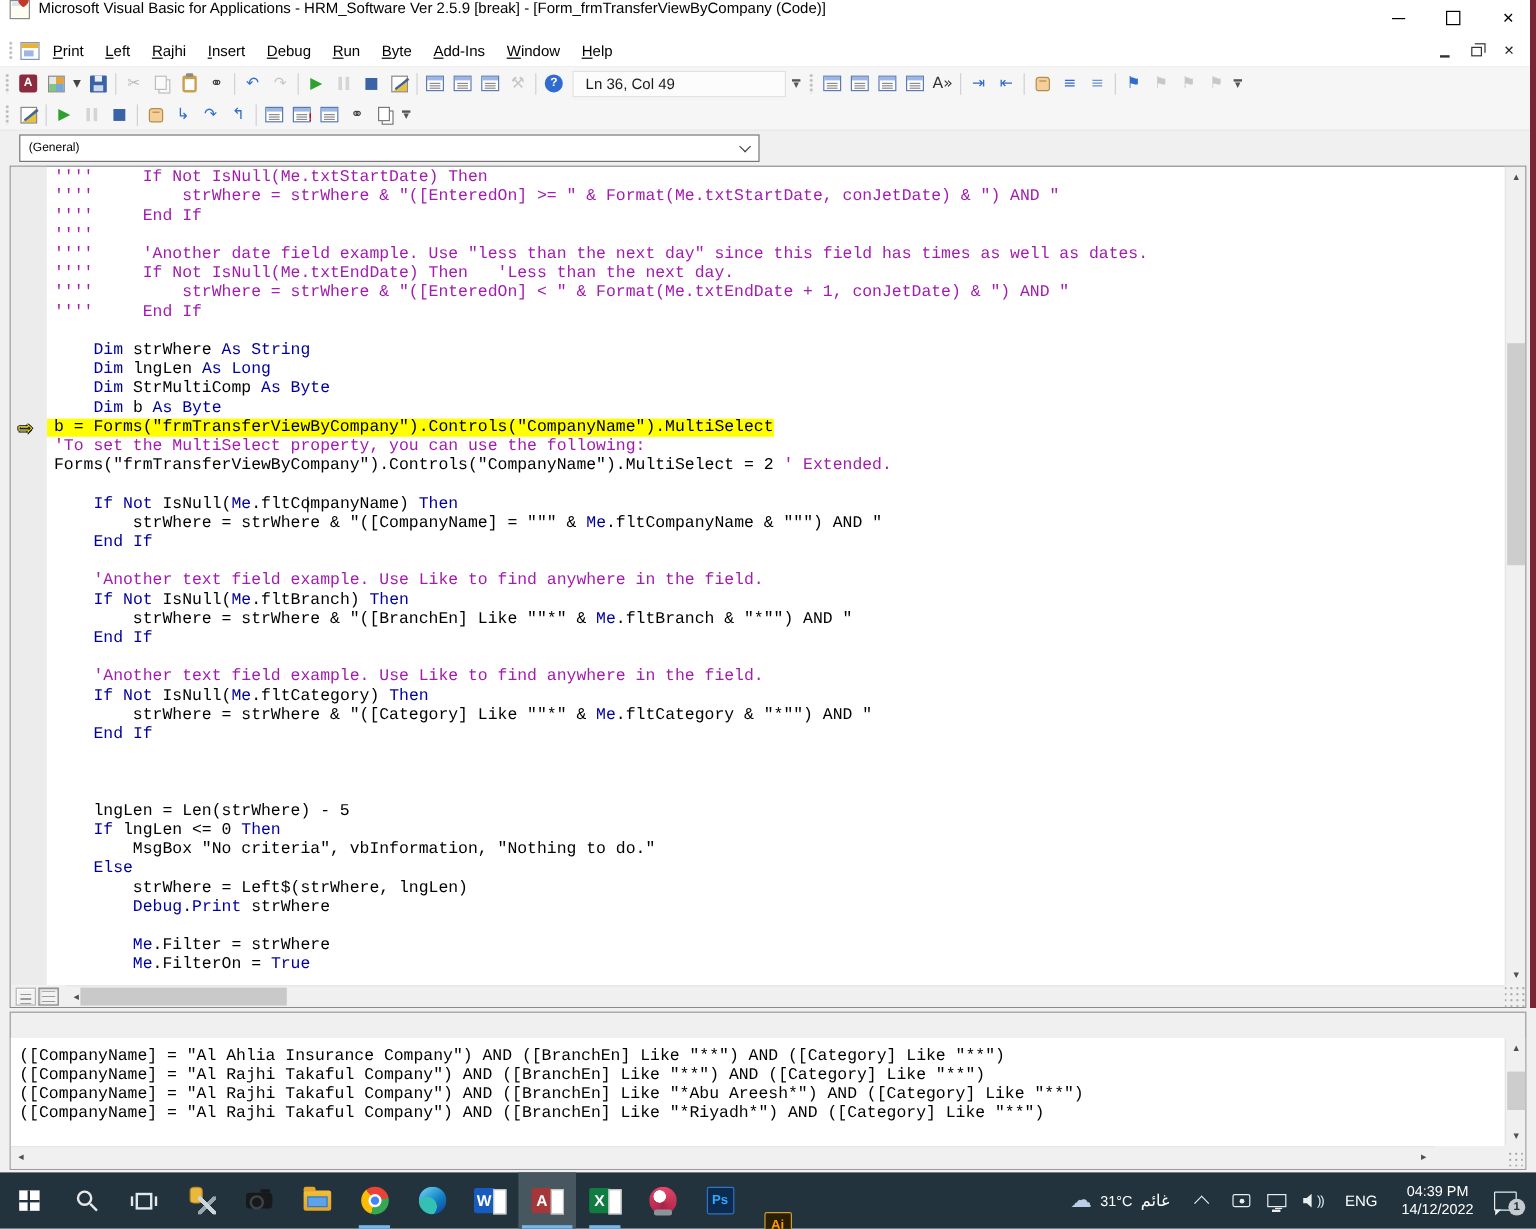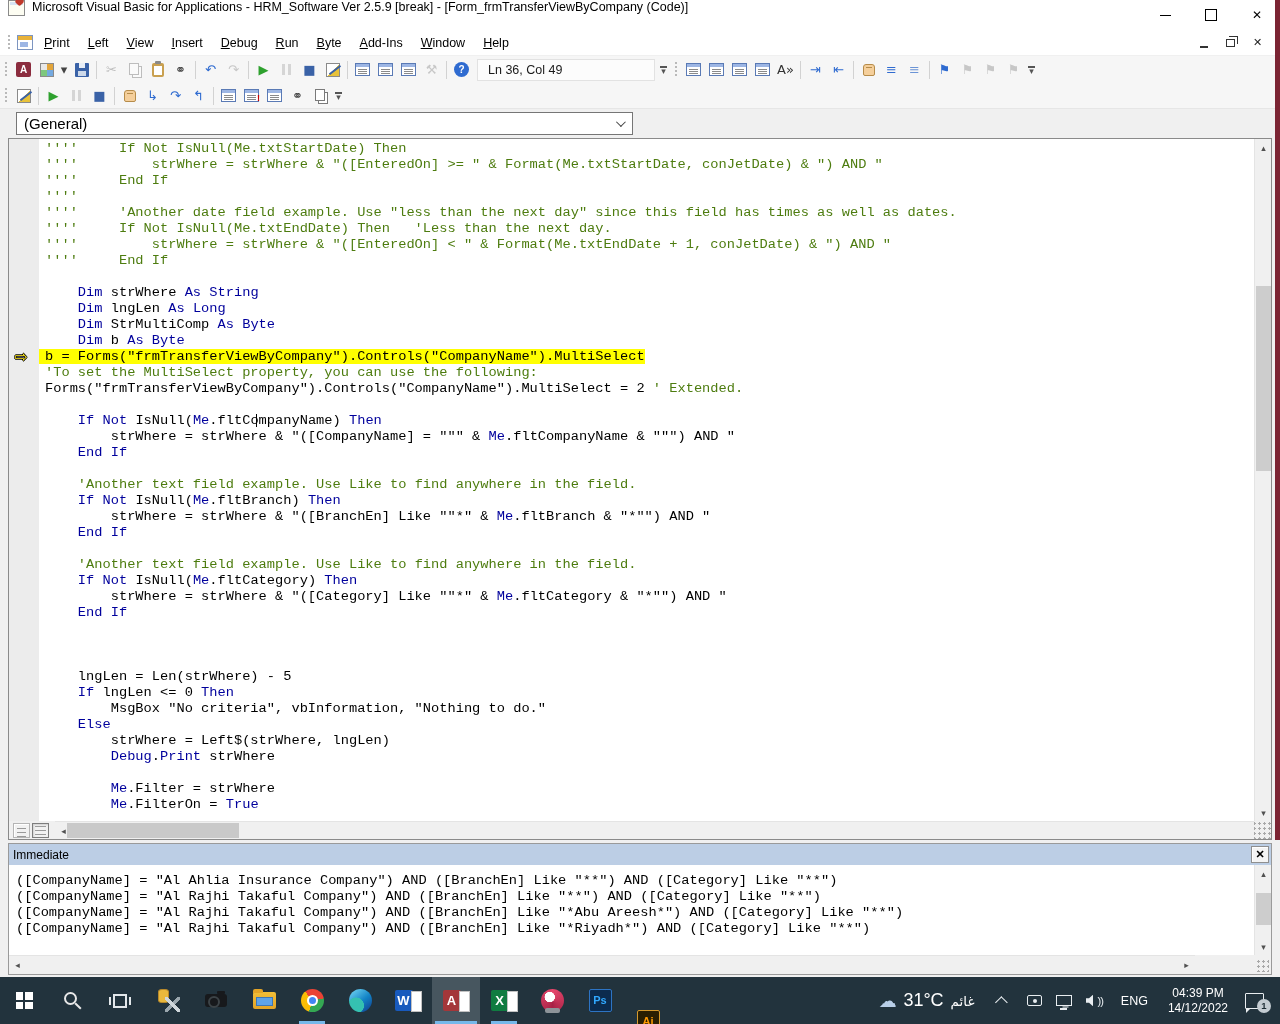--- a/index.html
+++ b/index.html
@@ -60,35 +60,35 @@
   .g-sheets { width:10px; height:12px; background:#fff; border:1px solid #7a7a7a; box-shadow:3px 3px 0 -1px #fff, 3px 3px 0 0 #7a7a7a; margin:-2px 0 0 -2px; }
   .g-clip { width:12px; height:14px; background:#c9a050; border-radius:2px; position:relative; }
   .g-clip::before { content:""; position:absolute; left:2px; top:3px; width:8px; height:9px; background:#fff; }
   .g-clip::after { content:""; position:absolute; left:3px; top:-2px; width:6px; height:3px; background:#8a8a8a; border-radius:1px; }
   .g-help { width:15px; height:15px; border-radius:50%; background:#2f6bd0; color:#fff; font:bold 10px/15px "Liberation Sans"; text-align:center; }
   .g-hand { width:12px; height:12px; background:#f5cf9b; border:1px solid #b68c4a; border-radius:3px 3px 2px 2px; }
   .g-hand::before { content:""; display:block; margin:2px auto 0; width:6px; height:3px; border-top:1px solid #b68c4a; }
 
   
   .combo-row { position:absolute; left:0; top:109px; right:0; height:29px; background:#f0f0f0; }
-  .combo { position:absolute; top:3px; height:23px; background:#fff; border:1px solid #767676; display:flex; align-items:center; font-size:15px; padding-left:7px; }
+  .combo { position:absolute; top:3px; height:23px; background:#fff; border:1px solid #767676; display:flex; align-items:center; font-size:10px; padding-left:7px; }
   .combo-left { left:16px; width:617px; }
   .combo-right { left:644px; right:22px; }
   .combo .chev { margin-left:auto; margin-right:9px; width:7px; height:7px; border-right:1.4px solid #444; border-bottom:1.4px solid #444; transform:rotate(45deg) translateY(-2px); }
 
   
   .code-window { position:absolute; left:8px; top:138px; right:8px; height:702px; background:#fff; border:1px solid #8a8a8a; }
   .code-margin { position:absolute; left:0; top:0; bottom:18px; width:30px; background:#ececec; }
   .exec-arrow { position:absolute; left:6px; font-family:"DejaVu Sans"; font-size:15px; line-height:16px; color:#ffe81a; text-shadow:-1px 0 #000,1px 0 #000,0 -1px #000,0 1px #000; }
   .code-lines { position:absolute; left:30px; right:17px; top:2px; bottom:18px; overflow:hidden; font:13.7px/16px "Liberation Mono",monospace; white-space:pre; padding-left:6px; }
   .cl { height:16px; position:relative; }
   .cl .lt { display:inline; }
   .cl.hl .lt { background:#ffff00; box-shadow:-6px 0 0 #ffff00; }
   .kw { color:#00009c; }
-  .cm { color:#4d7c0f;margin-top:10px; }
+  .cm { color:#a21caf;margin-top:10px; }
   .caret { position:absolute; top:1px; width:1px; height:13px; background:#000; }
 
   
   .sbv { position:absolute; right:0; top:0; width:17px; background:#f0f0f0; border-left:1px solid #e4e4e4; }
   .code-window .sbv { bottom:18px; }
   .sb-btn { position:absolute; left:0; width:17px; height:17px; display:flex; align-items:center; justify-content:center; color:#505050; font-family:"DejaVu Sans"; font-size:9px; }
   .sb-up { top:0; } .sb-down { bottom:0; }
   .sb-up::before { content:"\25B4"; } .sb-down::before { content:"\25BE"; }
   .sb-thumb { position:absolute; left:1px; width:15px; background:#cdcdcd; }
   .sbh { position:absolute; bottom:0; height:18px; background:#f0f0f0; border-top:1px solid #e4e4e4; }
@@ -146,21 +146,21 @@
   .tk-letter { position:relative; width:27px; height:21px; }
   .tk-letter .blk { position:absolute; left:0; top:0; width:18px; height:21px; border-radius:2px; color:#fff; font:bold 13px/21px "Liberation Sans",sans-serif; text-align:center; }
   .tk-letter::after { content:""; position:absolute; right:0; top:1px; width:9px; height:19px; background:#fff; border:1px solid #c2c2c2; }
   .sq-app { width:23px; height:23px; border-radius:2px; text-align:center; font:bold 11px/21px "Liberation Sans",sans-serif; }
   .i-snag { width:23px; height:23px; border-radius:50%; background:radial-gradient(circle at 38% 35%,#fff 0 24%,transparent 26%),conic-gradient(#e5466b,#a82246,#e5466b); position:relative; }
   .i-snag::after { content:""; position:absolute; left:4px; bottom:-1px; width:15px; height:5px; background:#8d9499; border-radius:2px; }
 
   .tray { margin-left:auto; display:flex; align-items:center; color:#fff; padding-right:4px; gap:0; }
   .weather { display:flex; align-items:center; gap:7px; padding:0 12px; height:47px; }
   .cloud { font-family:"DejaVu Sans"; font-size:18px; color:#b9cfe8; line-height:1; }
-  .temp { font-size:18px; }
+  .temp { font-size:12px; }
   .cond { font-family:"DejaVu Sans",sans-serif; font-size:13.5px; }
   .chev-up { width:9px; height:9px; border-left:1.6px solid #e8edf0; border-top:1.6px solid #e8edf0; transform:rotate(45deg) translateY(3px); margin:0 12px; }
   .tray-ic { margin:0 7px; position:relative; }
   .i-cast { width:15px; height:11px; border:1.6px solid #e8edf0; border-radius:2px; }
   .i-cast::after { content:""; position:absolute; left:5px; top:3px; width:4px; height:4px; background:#e8edf0; border-radius:50%; }
   .i-net { width:16px; height:11px; border:1.6px solid #e8edf0; position:relative; }
   .i-net::after { content:""; position:absolute; left:3px; bottom:-5px; width:7px; height:2px; background:#e8edf0; box-shadow:2px -2px 0 -0.5px #e8edf0; }
   .i-vol { width:10px; height:12px; background:#e8edf0; clip-path:polygon(0 32%,35% 32%,75% 2%,75% 98%,35% 68%,0 68%); }
   .i-vol-w { color:#e8edf0; font-size:11px; margin-left:2px; letter-spacing:-1px; }
   .lang { font-size:12.5px; padding:0 11px; }
@@ -183,21 +183,21 @@
       <div class="win-btn wb-close"></div>
     </div>
   </div>
 
   <div class="menubar">
     <span class="grip"></span>
     <span class="mini-form-icon"></span>
     <div id="menu-items" style="display:flex">
         <div class="menu-item">Print</div>
         <div class="menu-item">Left</div>
-        <div class="menu-item">View</div>
+        <div class="menu-item">Rajhi</div>
         <div class="menu-item">Insert</div>
         <div class="menu-item">Debug</div>
         <div class="menu-item">Run</div>
         <div class="menu-item">Byte</div>
         <div class="menu-item">Add-Ins</div>
         <div class="menu-item">Window</div>
         <div class="menu-item">Help</div>
       </div>
     <div class="mdi-controls">
       <div class="mdi-btn mdi-min"></div>
@@ -398,24 +398,20 @@
       <div class="vb full"></div>
     </div>
     <div class="sbh">
       <div class="sb-left"></div>
       <div class="sb-thumb-h" style="left:12px;width:172px;"></div>
     </div>
     <div class="sb-corner"></div>
   </div>
 
   <div class="immediate">
-    <div class="imm-caption">
-      <span>Immediate</span>
-      <div class="imm-close"></div>
-    </div>
     <div class="imm-body" id="imm-body"><div class="il">([CompanyName] = "Al Ahlia Insurance Company") AND ([BranchEn] Like "**") AND ([Category] Like "**")</div><div class="il">([CompanyName] = "Al Rajhi Takaful Company") AND ([BranchEn] Like "**") AND ([Category] Like "**")</div><div class="il">([CompanyName] = "Al Rajhi Takaful Company") AND ([BranchEn] Like "*Abu Areesh*") AND ([Category] Like "**")</div><div class="il">([CompanyName] = "Al Rajhi Takaful Company") AND ([BranchEn] Like "*Riyadh*") AND ([Category] Like "**")</div></div>
     <div class="sbv">
       <div class="sb-btn sb-up"></div>
       <div class="sb-thumb" style="top:28px;height:32px;"></div>
       <div class="sb-btn sb-down"></div>
     </div>
     <div class="imm-corner"></div>
     <div class="sbh">
       <div class="sb-left"></div>
       <div class="sb-right"></div>

